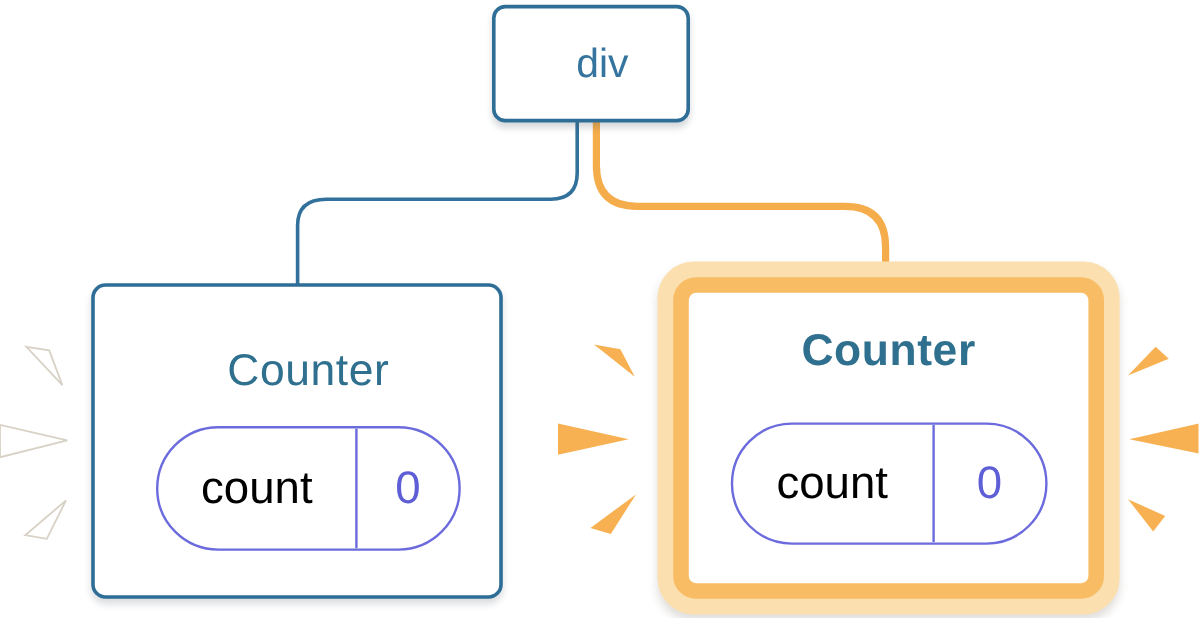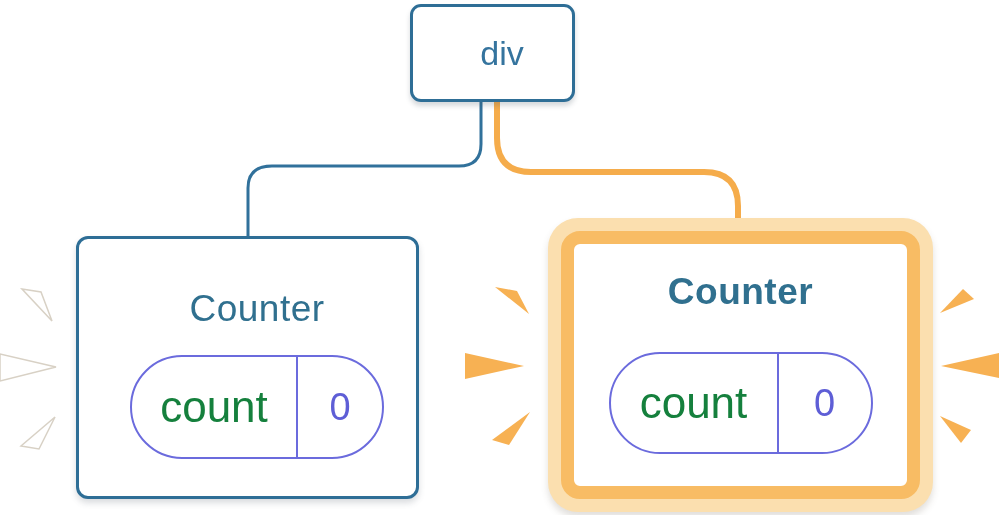--- a/index.html
+++ b/index.html
@@ -37,21 +37,21 @@
     font-weight:400;letter-spacing:.5px;text-align:center;
   }
   .counter-title.bold{font-weight:700;}
   .state-pill{
     margin-top:24px;width:254px;height:104px;
     border:2px solid #6b6bdd;border-radius:60px;
     display:flex;box-sizing:border-box;overflow:hidden;background:#ffffff;
   }
   .pill-key{
     flex:1;display:flex;align-items:center;justify-content:center;
-    font-size:44px;color:#15803d;
+    font-size:38px;color:#000000;
   }
   .pill-value{
     width:84px;display:flex;align-items:center;justify-content:center;
     font-size:38px;color:#5e5ed6;border-left:2px solid #6b6bdd;
   }
   .highlight-outer{
     left:548px;top:218px;width:385px;height:294px;
     background:#fbdfaf;border-radius:30px;padding:13px;
     box-shadow:0 5px 7px rgba(90,80,60,.18);
   }

